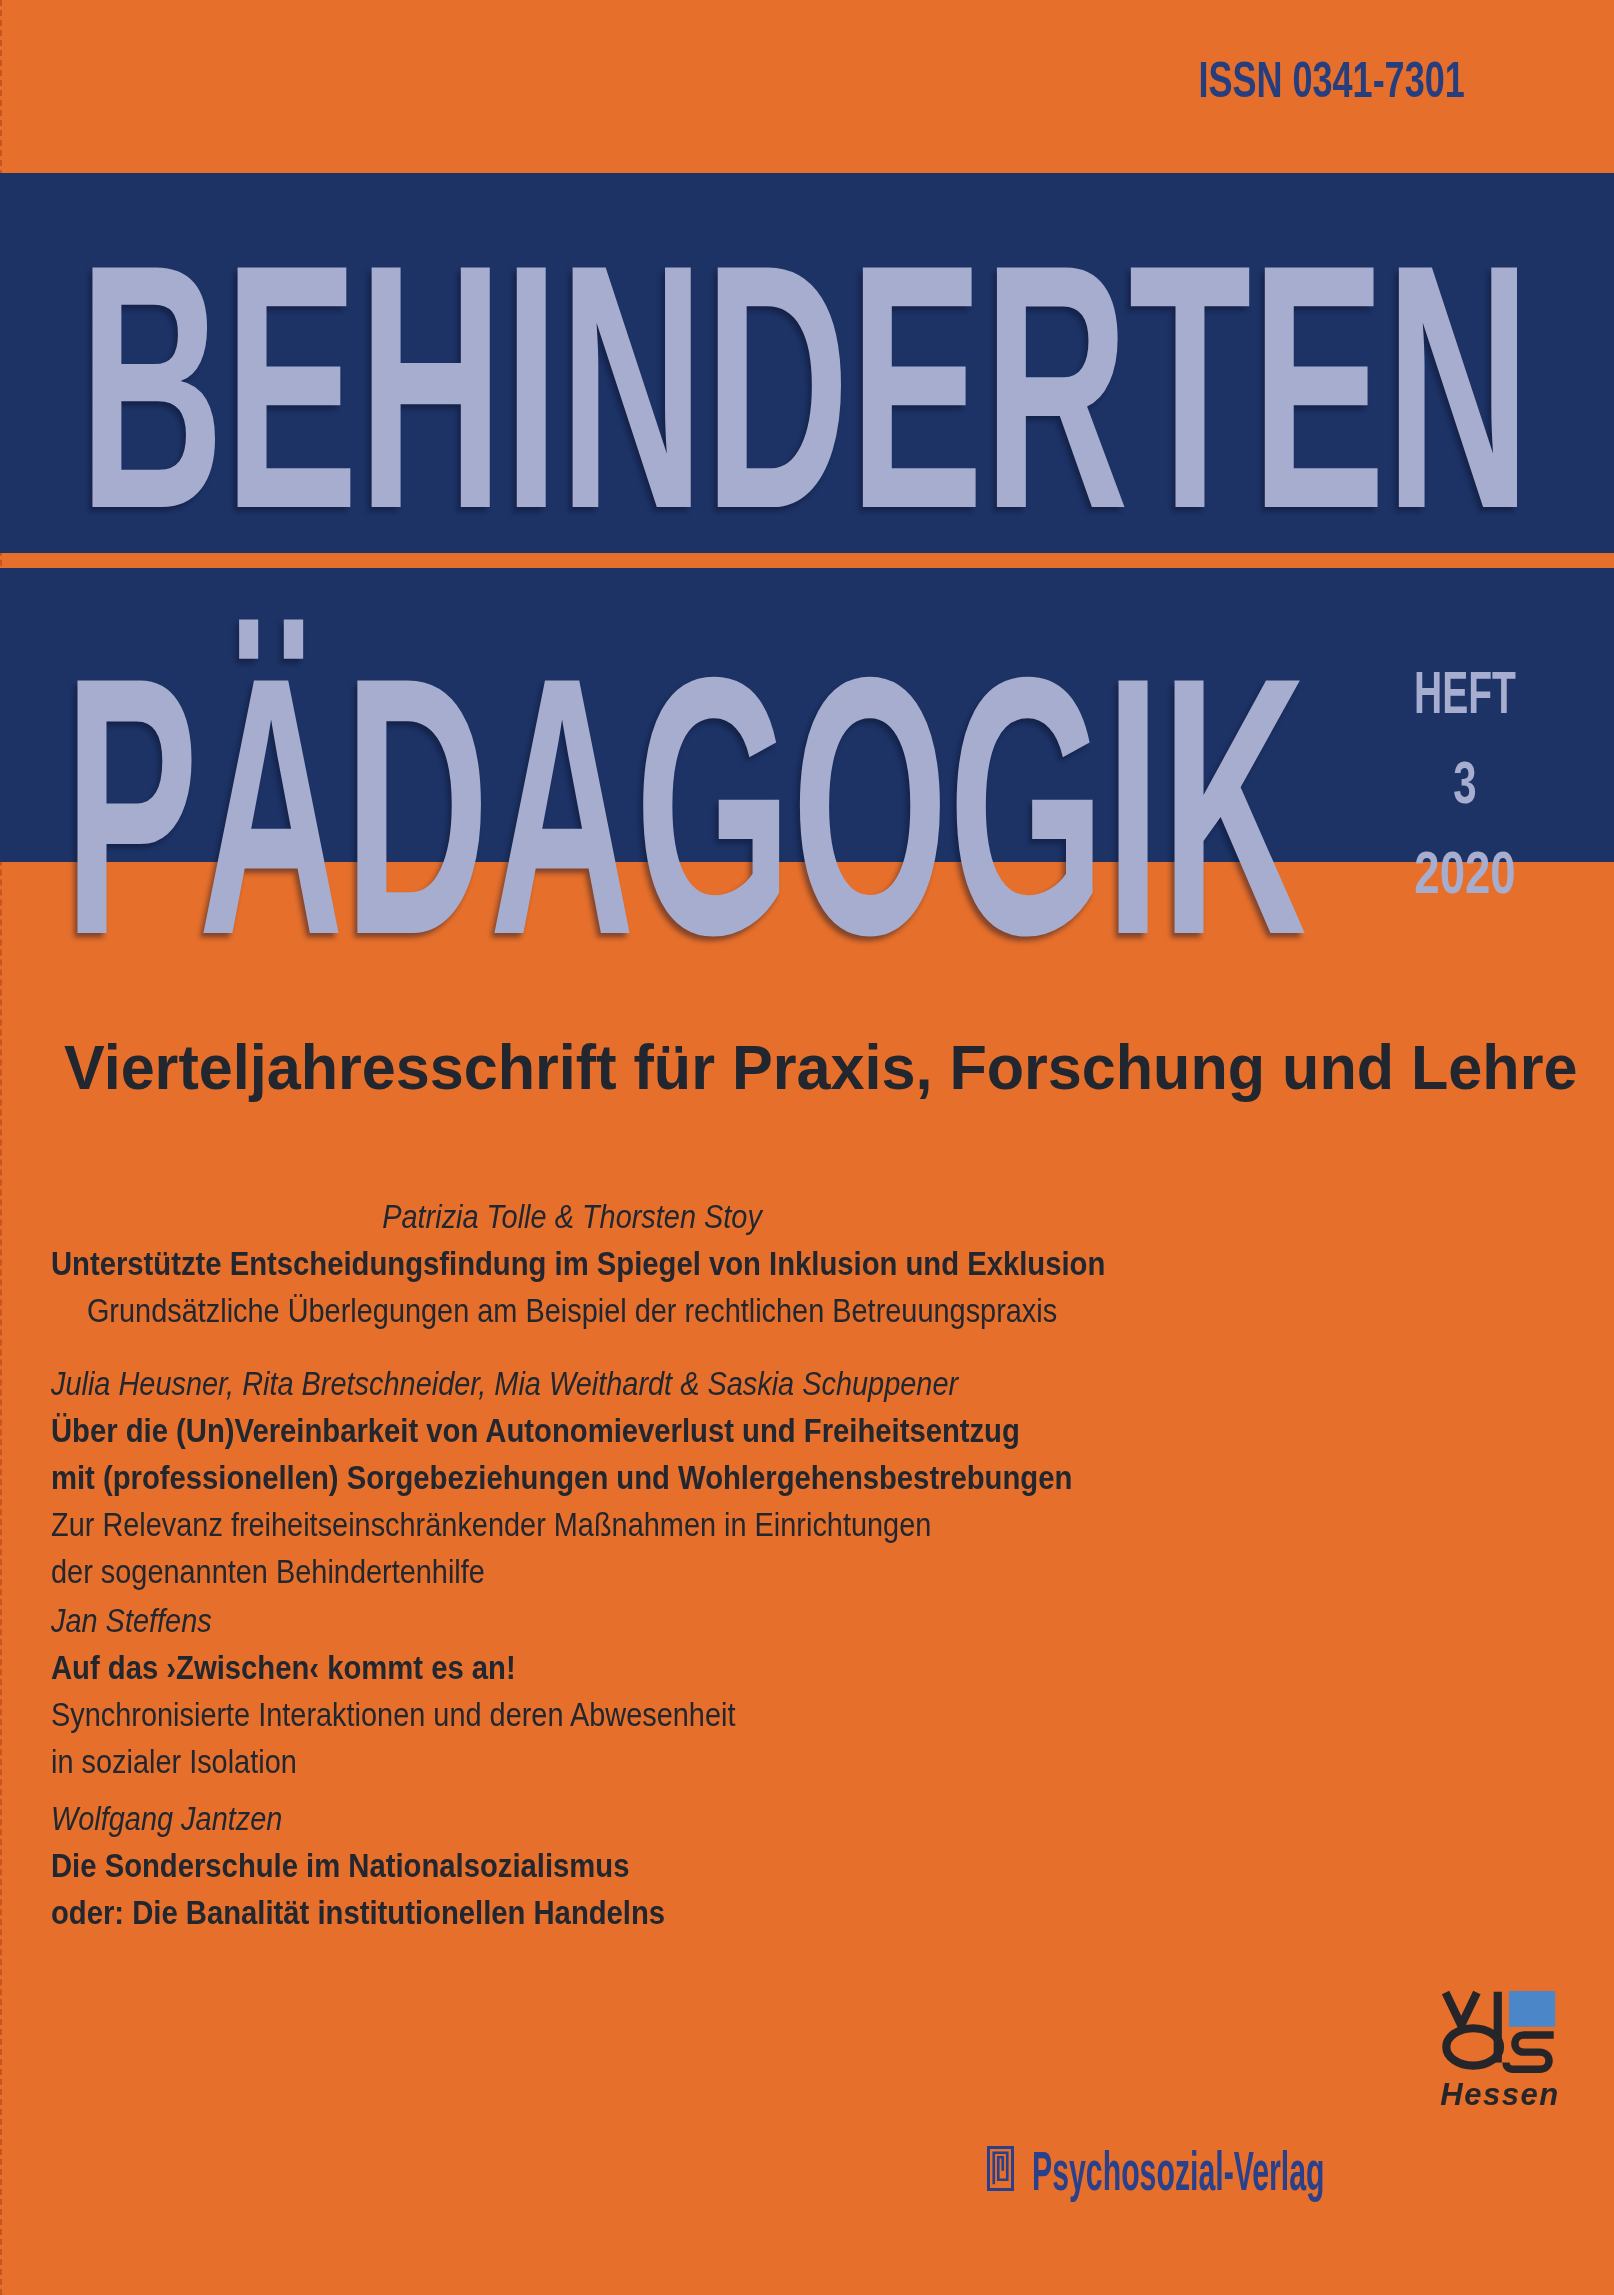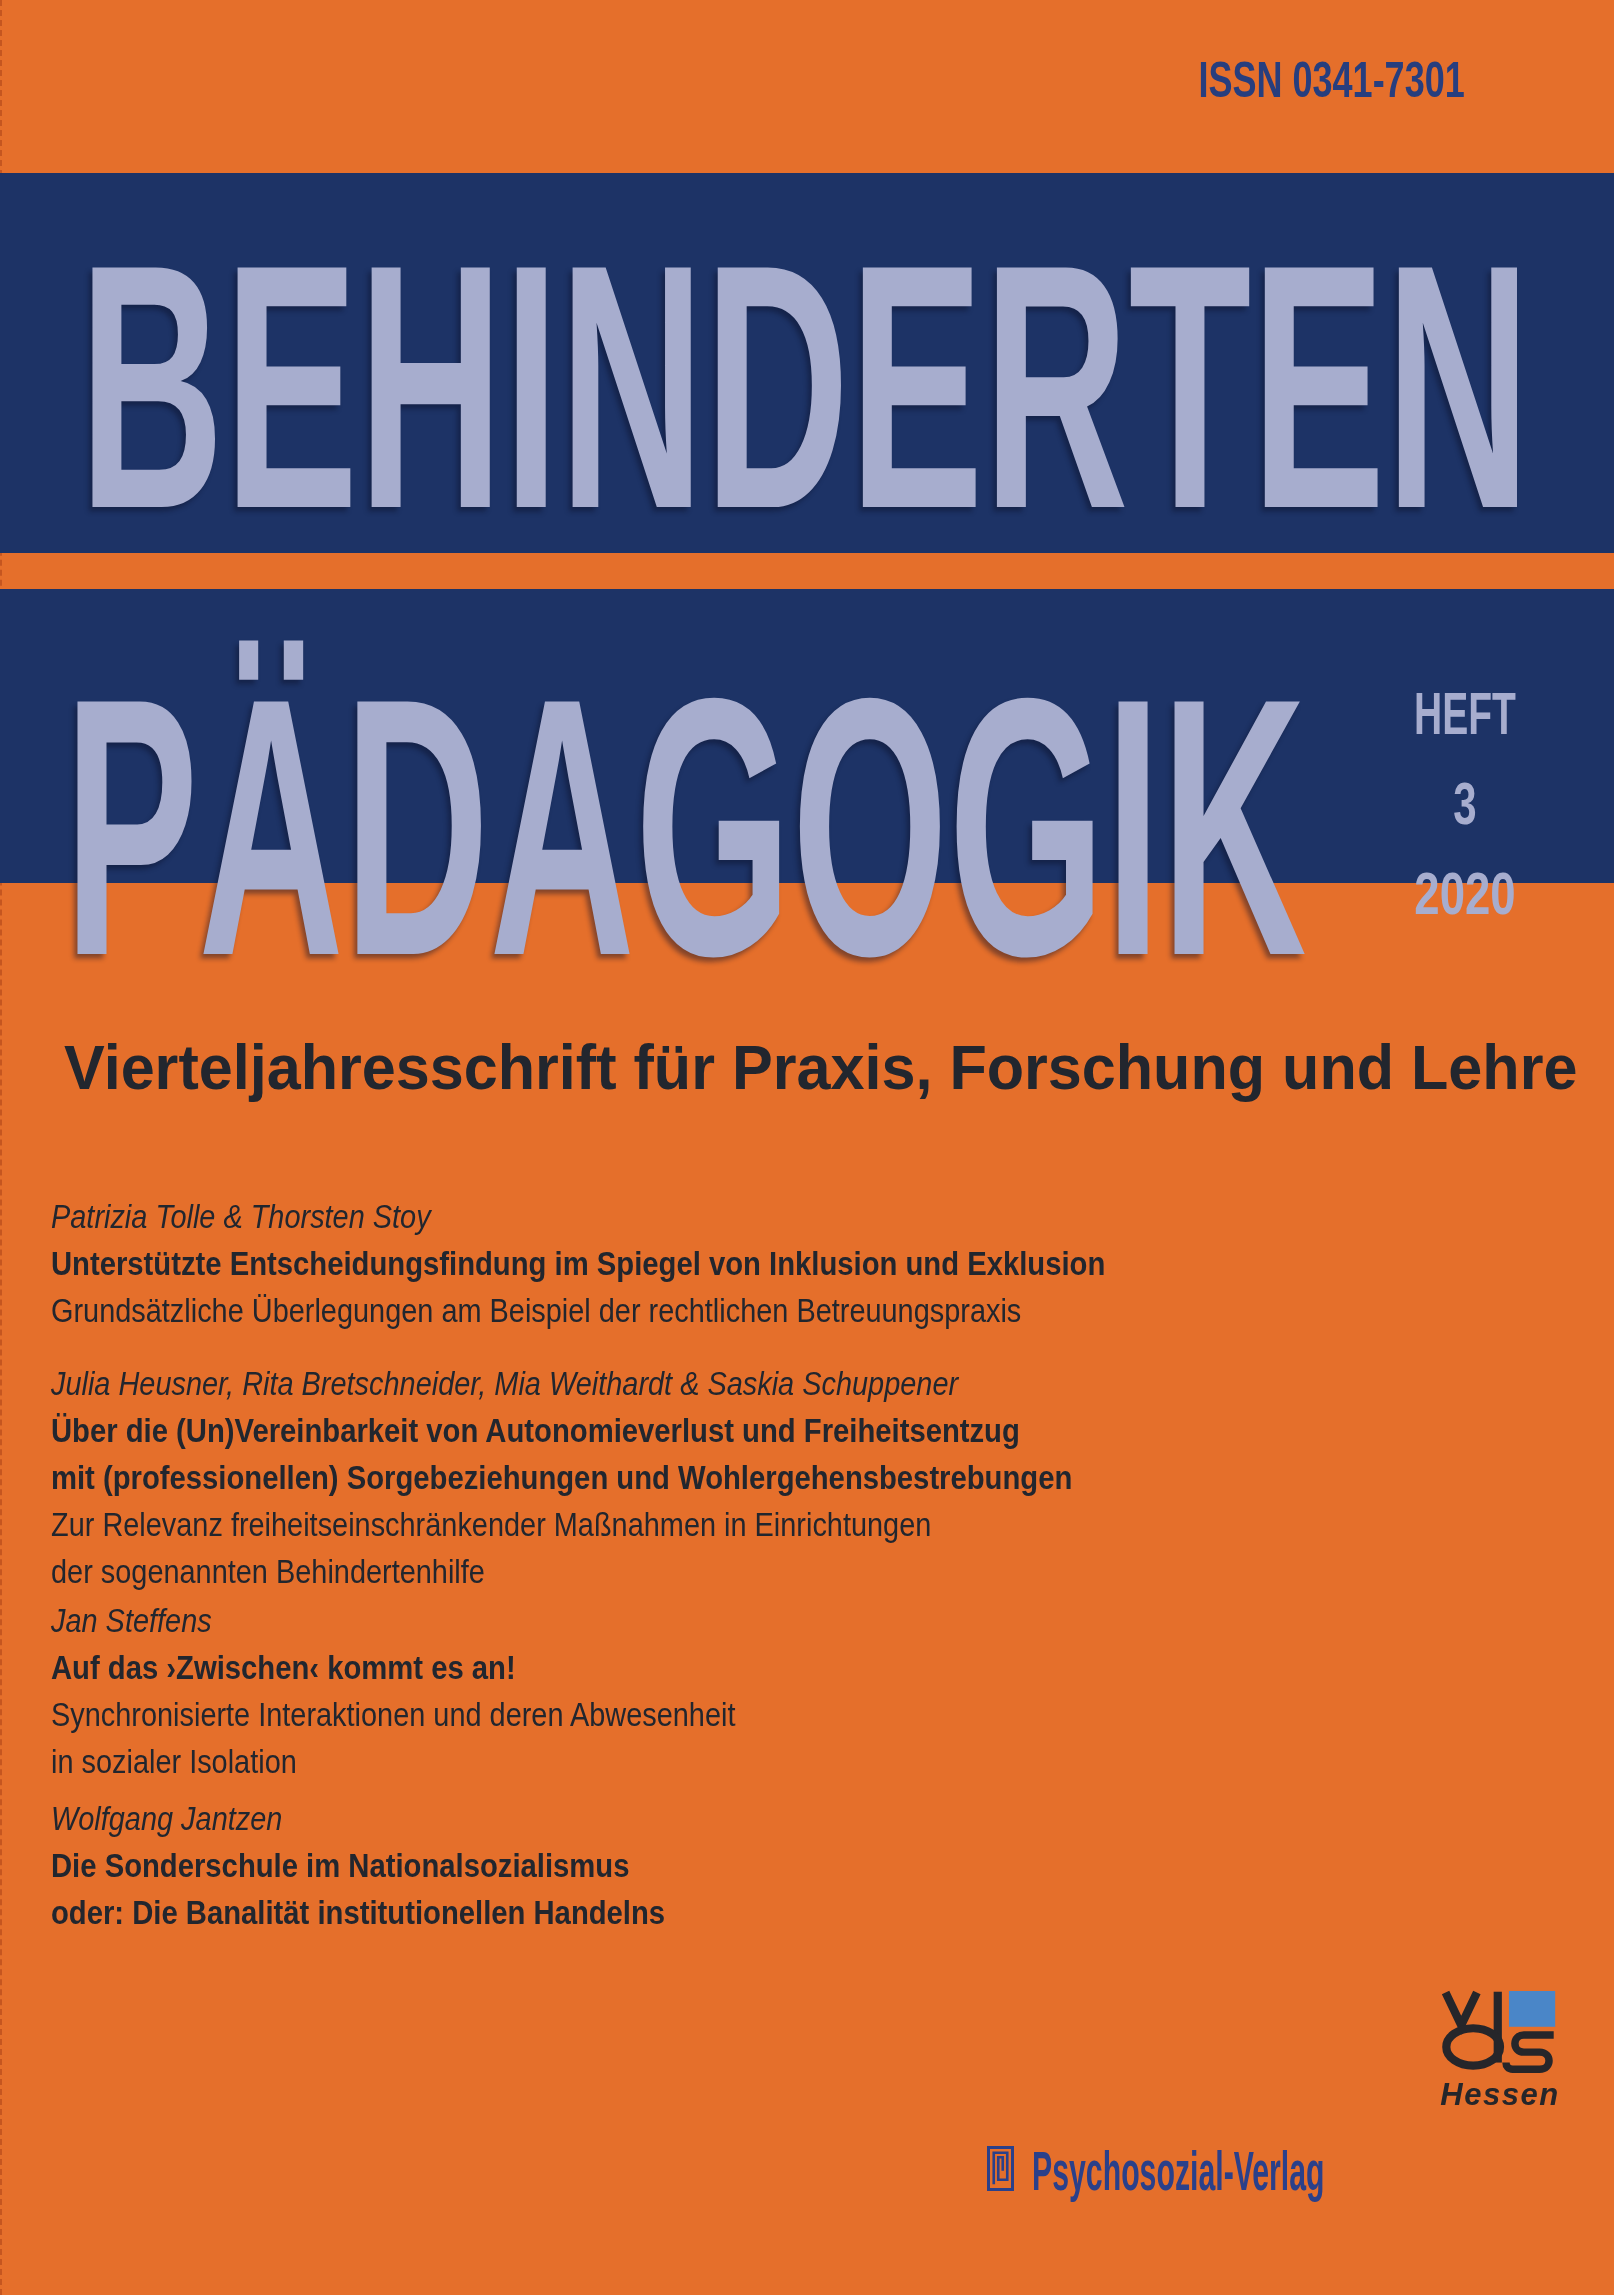--- a/index.html
+++ b/index.html
@@ -13,21 +13,21 @@
     position:absolute;left:0;top:0;height:100%;width:0;
     border-left:2.2px dashed var(--dash-red);opacity:.65;z-index:0;
   }
   .issn{
     position:absolute;top:55px;right:150px;line-height:1;white-space:nowrap;
     font-size:50px;font-weight:bold;color:var(--issn-navy);
     transform:scaleX(.72);transform-origin:right top;
   }
   .band{position:absolute;left:0;width:100%;background:var(--navy);z-index:1;}
   .band1{top:133px;height:380px;margin-top:40px;}
-  .band2{top:589px;height:294px;}
+  .band2{top:568px;height:294px;}
   .big-title{
     position:absolute;line-height:1;white-space:nowrap;font-weight:bold;
     color:var(--lavender);
     text-shadow:-6px 4.5px 6.7px rgba(10,15,40,.45);
   }
   .t1{left:79px;top:40px;font-size:348px;transform:scaleX(.5775);transform-origin:left top;}
   .t2{left:64px;top:55px;font-size:367px;transform:scaleX(.549);transform-origin:left top;}
   .issue{
     position:absolute;left:1384px;top:80px;width:162px;text-align:center;
     color:var(--lavender);font-weight:bold;font-size:60px;line-height:90px;
@@ -39,21 +39,21 @@
   .subtitle{
     position:absolute;left:64px;top:1036px;line-height:1;white-space:nowrap;
     font-size:63px;font-weight:bold;color:var(--text-dark);
     transform:scaleX(.97);transform-origin:left top;
   }
   .article{position:absolute;left:51px;font-size:34px;line-height:47px;color:var(--text-dark);}
   .article .line{white-space:nowrap;transform-origin:left center;}
   .line.authors{font-style:italic;transform:scaleX(.85);}
   .line.bold{font-weight:bold;transform:scaleX(.86);}
   .line.reg{transform:scaleX(.85);}
-  .b1{top:1193px;} .b2{top:1349px;margin-top:11px;} .b3{top:1597px;} .b4{top:1795px;}
+  .b1{top:1193px;text-align:center;} .b2{top:1349px;margin-top:11px;} .b3{top:1597px;} .b4{top:1795px;}
 
   
   .vds-logo{position:absolute;left:1440px;top:1988px;width:120px;height:124px;font-style:italic;}
   .vds-mark{position:absolute;left:0;top:0;}
   .vds-mark path,.vds-mark line,.vds-mark ellipse{stroke:var(--logo-black);fill:none;}
   .vds-mark rect{fill:var(--vds-blue);}
   .vds-region{
     position:absolute;left:0;top:91px;width:120px;text-align:center;
     font-size:31px;font-weight:600;letter-spacing:1.5px;line-height:1;
     color:var(--logo-black);

